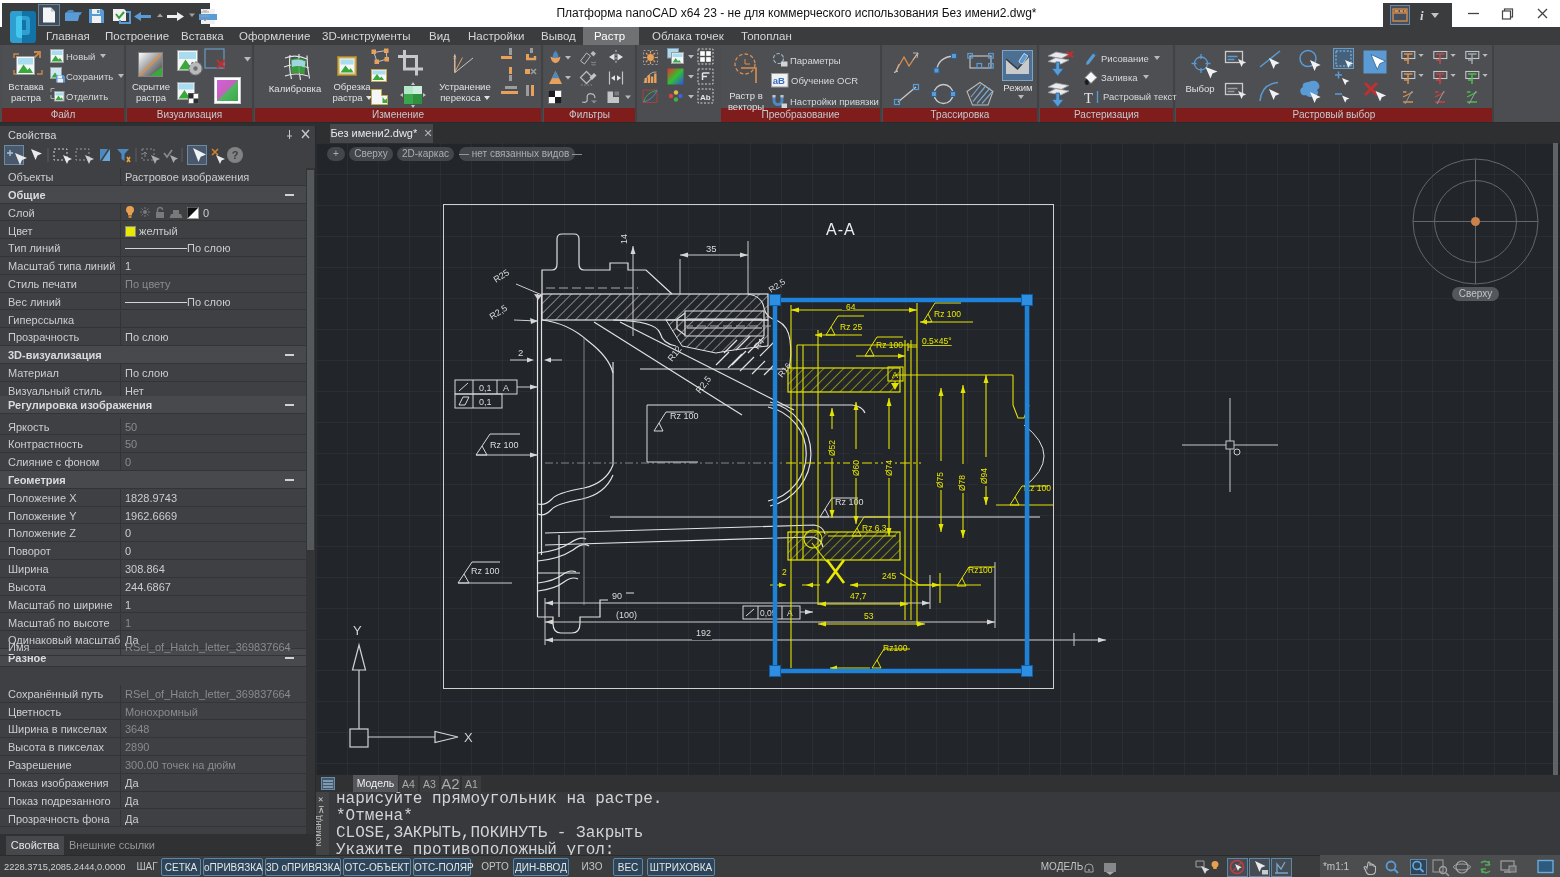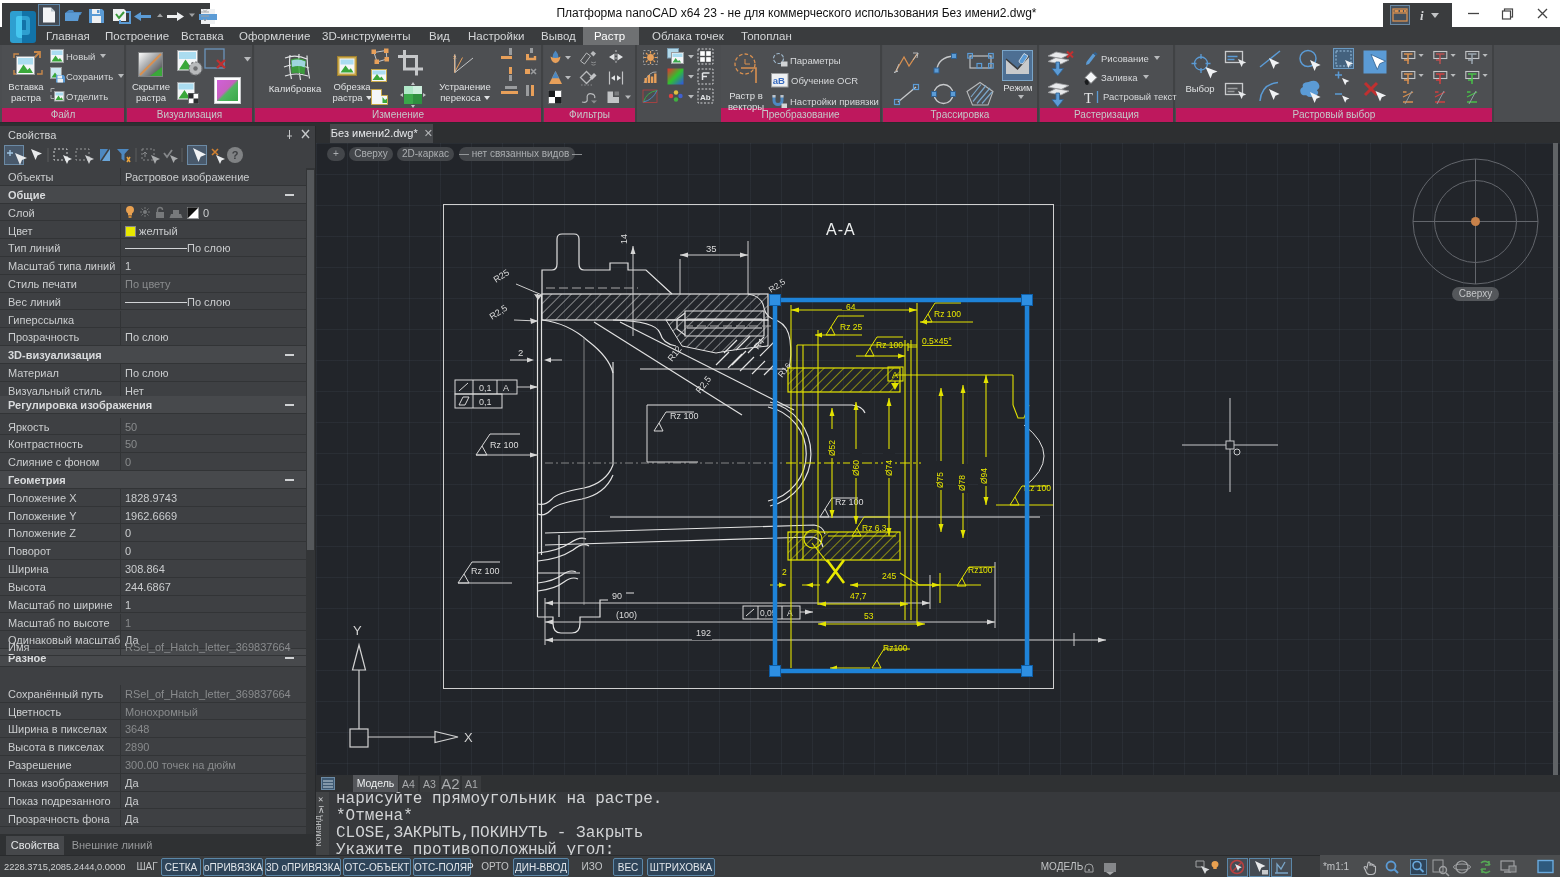--- a/index.html
+++ b/index.html
@@ -1,20 +1,20 @@
 <!DOCTYPE html>
 <html><head><meta charset="utf-8">
 <style>
 *{margin:0;padding:0;box-sizing:border-box}
 html,body{width:1560px;height:877px;overflow:hidden;background:#4b4d4f;font-family:"Liberation Sans",sans-serif}
 .abs{position:absolute}
 #stage{position:relative;width:1560px;height:877px}
 
 .rgroup{position:absolute;top:45px;height:77px;border-right:2px solid #404244;background:#4d4f52}
-.glabel{position:absolute;bottom:0;left:0;right:0;text-align:center;font-size:10px;color:#c6c8ca;height:14px;line-height:14px;background:#be185d}
+.glabel{position:absolute;bottom:0;left:0;right:0;text-align:center;font-size:10px;color:#c6c8ca;height:14px;line-height:14px;background:#7f1d1d}
 .bigbtn{position:absolute;text-align:center;font-size:9.5px;color:#dfe1e3;line-height:10.5px}
 .smlbl{position:absolute;font-size:9.5px;color:#d7d9db;white-space:nowrap}
 .dd{display:inline-block;width:0;height:0;border-left:3.5px solid transparent;border-right:3.5px solid transparent;border-top:4px solid #b8babc;vertical-align:middle;margin-left:4px}
 
 #props{position:absolute;left:0;top:126px;width:316px;height:729px;background:#3e4043;border-right:1px solid #27292b;z-index:5}
 .prow{position:absolute;left:0;width:306px;height:17.8px;font-size:11px;color:#cbcdcf;line-height:18px;border-bottom:1px solid #323436}
 .prow .pl{position:absolute;left:8px;top:0;white-space:nowrap}
 .prow .pv{position:absolute;left:125px;top:0;white-space:nowrap}
 .prow .pdiv{position:absolute;left:120px;top:0;bottom:0;width:1px;background:#323436}
 .psec{background:#47494c;font-weight:bold;color:#d9dbdd}
@@ -529,21 +529,21 @@
 <path d="M2 47 l10 -5 M2 52 h10 M2 42 h3.5" stroke="#d89050" stroke-width="1.3"></path>
         <path d="M4 54 l7 -13" stroke="#9aa5ae" stroke-width="0.9"></path>
 <path d="M34 47 l10 -5 M34 52 h10 M34 42 h3.5" stroke="#d04040" stroke-width="1.3"></path>
         <path d="M36 54 l7 -13" stroke="#9aa5ae" stroke-width="0.9"></path>
 <path d="M66 47 l10 -5 M66 52 h10 M66 42 h3.5" stroke="#48c048" stroke-width="1.3"></path>
         <path d="M68 54 l7 -13" stroke="#9aa5ae" stroke-width="0.9"></path>
 </svg>
 </div>
 
 <div class="abs" style="left:0;top:123px;width:1560px;height:20px;background:#2d2f31"></div>
-<div class="abs" style="left:330px;top:124px;width:103px;height:19px;background:#46484b;color:#e6e8ea;font-size:11px;line-height:19px;text-align:right">Без имени2.dwg*&nbsp;&nbsp;<span style="color:#b5b7b9">✕</span></div>
+<div class="abs" style="left:330px;top:124px;width:103px;height:19px;background:#46484b;color:#e6e8ea;font-size:11px;line-height:19px;text-align:center">Без имени2.dwg*&nbsp;&nbsp;<span style="color:#b5b7b9">✕</span></div>
 
 <div id="props">
 <div class="abs" style="left:8px;top:3px;font-size:11px;color:#d2d4d6">Свойства</div>
 <svg class="abs" style="left:286px;top:3px" width="24" height="11">
         <path d="M3.5 1 v6 M1 7 h5 M3.5 7 v3" stroke="#c6c8ca" fill="none"></path>
         <path d="M16 1 l7 8 m0 -8 l-7 8" stroke="#c6c8ca" stroke-width="1.4"></path>
       </svg>
 
 <svg class="abs" style="left:4px;top:19px" width="300" height="20">
 <rect x="0.5" y="0.5" width="19" height="19" fill="#49596b" stroke="#6b8aa5"></rect>
@@ -569,21 +569,21 @@
 <rect x="183.5" y="0.5" width="19" height="19" fill="#49596b" stroke="#6b8aa5"></rect>
 <path d="M189 3 l5.5 14 2.2-5.2 5.3-2.2 z" fill="#f0f2f4"></path>
 <path d="M208 4 l6 6 m0 -6 l-6 6" stroke="#d08030" stroke-width="1.6"></path>
 <path d="M212 10 l4 9 1.5-3.5 3.5-1.5 z" fill="#e8eaec"></path>
 <circle cx="231" cy="10" r="8" fill="#808284"></circle>
         <text x="231" y="14" font-size="11" font-weight="bold" fill="#3e4043" text-anchor="middle">?</text>
 </svg>
 <div class="prow" style="top:42.0px">
         <div class="pl">Объекты</div>
         <div class="pdiv"></div>
-        <div class="pv">Растровое изображение</div>
+        <div class="pv">Растровое изображения</div>
       </div>
 <div class="prow psec" style="top:59.8px">
         <div class="pl">Общие</div>
         <div class="minus"></div>
       </div>
 <div class="prow" style="top:77.6px">
         <div class="pl">Слой</div>
         <div class="pdiv"></div>
         <div class="pv"><svg width="78" height="18" style="vertical-align:top">
             <path d="M5 2 a4 4 0 0 1 4 4 q0 2.5 -2 3.5 l0 2 h-4 l0 -2 q-2 -1 -2 -3.5 a4 4 0 0 1 4 -4z" fill="#e8a050"></path>
@@ -762,21 +762,21 @@
         <div class="pl">Прозрачность фона</div>
         <div class="pdiv"></div>
         <div class="pv">Да</div>
       </div>
 
 <div class="abs" style="left:306px;top:42px;width:9px;height:666px;background:#333537"></div>
 <div class="abs" style="left:307px;top:44px;width:7px;height:380px;background:#55585b"></div>
 
 <div class="abs" style="left:0;top:708px;width:316px;height:21px;background:#2f3133"></div>
 <div class="abs" style="left:6px;top:710px;width:58px;height:19px;background:#46484b;color:#e2e4e6;font-size:11px;line-height:19px;text-align:center">Свойства</div>
-<div class="abs" style="left:66px;top:710px;width:92px;height:19px;color:#97999b;font-size:11px;line-height:19px;text-align:center">Внешние линий</div>
+<div class="abs" style="left:66px;top:710px;width:92px;height:19px;color:#97999b;font-size:11px;line-height:19px;text-align:center">Внешние ссылки</div>
 </div>
 
 <div id="canvas" class="abs" style="left:316px;top:143px;width:1244px;height:632px;background:#22252a;overflow:hidden">
 <div class="abs" style="left:0;top:0;width:1244px;height:632px;background-image:repeating-linear-gradient(to right,rgba(140,160,185,.07) 0 1px,transparent 1px 31px),repeating-linear-gradient(to bottom,rgba(140,160,185,.07) 0 1px,transparent 1px 31px)"></div>
 <div class="pill" style="left:11px;top:4px;width:18px">+</div>
 <div class="pill" style="left:33px;top:4px;width:44px">Сверху</div>
 <div class="pill" style="left:81px;top:4px;width:57px">2D-каркас</div>
 <div class="pill" style="left:143px;top:4px;width:116px">— нет связанных видов —</div>
 <svg id="drawing" class="abs" style="left:0;top:0" width="1244" height="632" viewBox="0 0 1244 632">
 <defs>

